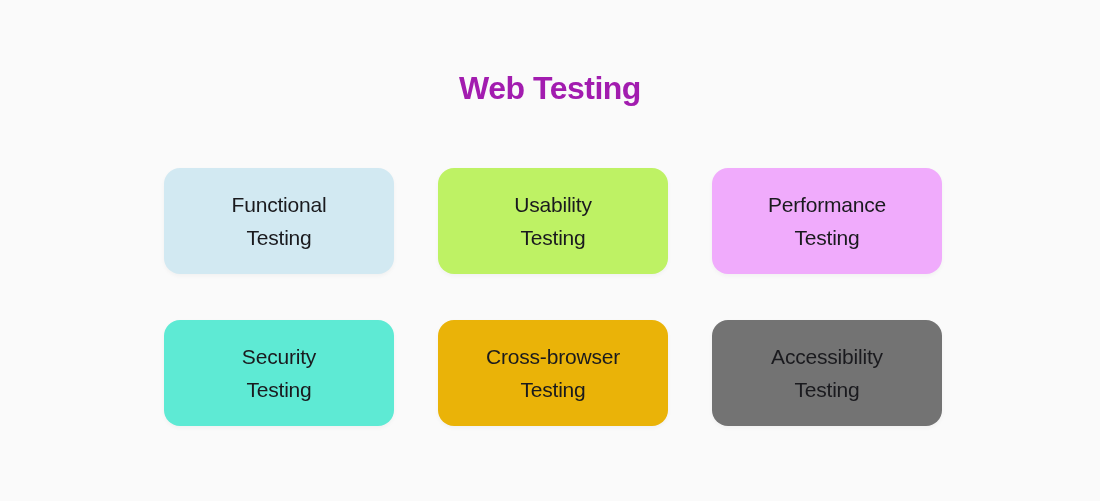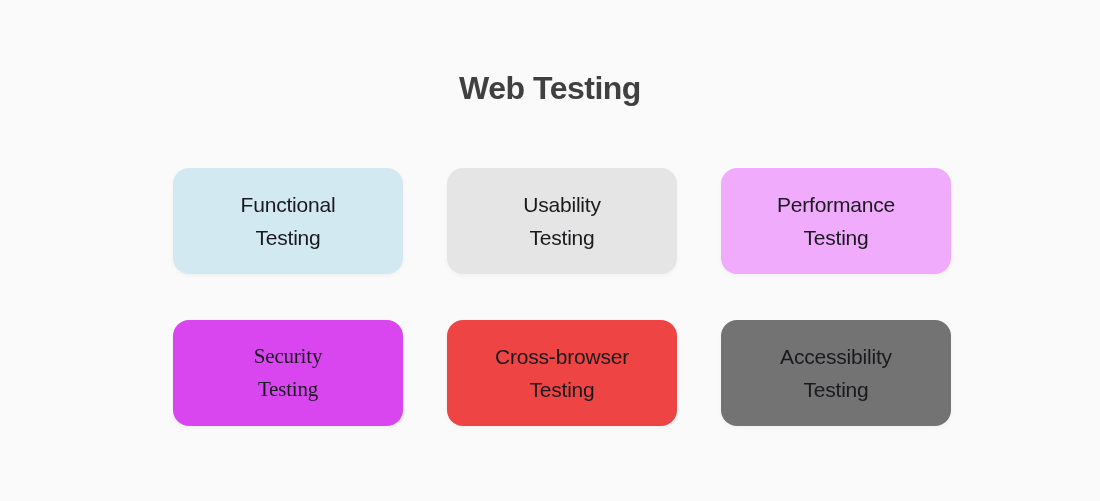--- a/index.html
+++ b/index.html
@@ -24,27 +24,27 @@
   .page-title {
     position: absolute;
     top: 68px;
     left: 0;
     width: 100%;
     text-align: center;
     font-size: 32px;
     line-height: 40px;
     font-weight: 700;
     letter-spacing: -0.5px;
-    color: #404040;
+    color: #a21caf;
   }
 
   .cards-grid {
     position: absolute;
     top: 168px;
-    left: 173px;
+    left: 164px;
     width: 778px;
     display: grid;
     grid-template-columns: repeat(3, 230px);
     grid-auto-rows: 106px;
     column-gap: 44px;
     row-gap: 46px;
   }
 
   .card {
     border-radius: 16px;
@@ -72,36 +72,36 @@
 
   <h1 class="page-title">Web Testing</h1>
 
   <div class="cards-grid">
 
     <div class="card" style="background: rgb(210, 233, 242);">
       <span>Functional</span>
       <span>Testing</span>
     </div>
 
-    <div class="card" style="background: #e5e5e5;">
+    <div class="card" style="background: #bef264;">
       <span>Usability</span>
       <span>Testing</span>
     </div>
 
     <div class="card" style="background: #f0abfc;">
       <span>Performance</span>
       <span>Testing</span>
     </div>
 
-    <div class="card" style="background: #d946ef; font-family: Liberation Serif, serif;">
+    <div class="card" style="background: #5eead4;">
       <span>Security</span>
       <span>Testing</span>
     </div>
 
-    <div class="card" style="background: #ef4444;">
+    <div class="card" style="background: #eab308;">
       <span>Cross-browser</span>
       <span>Testing</span>
     </div>
 
     <div class="card" style="background: #737373;">
       <span>Accessibility</span>
       <span>Testing</span>
     </div>
 
   </div>

